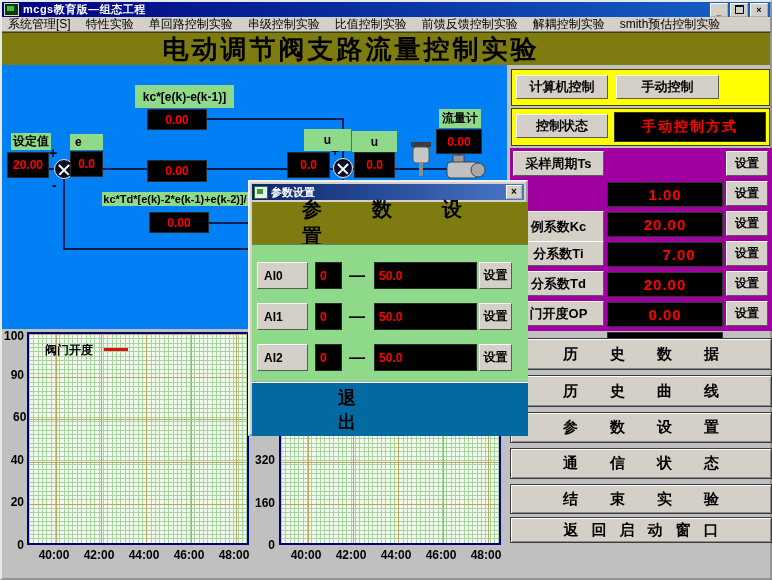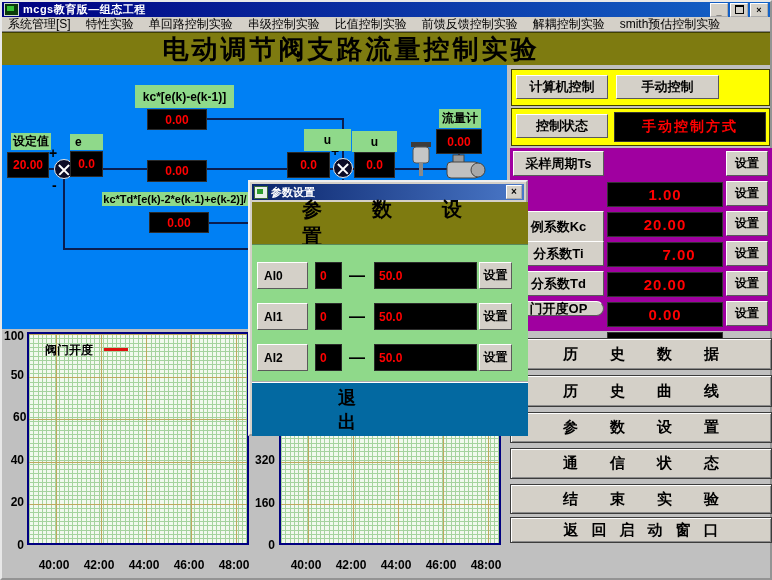--- a/index.html
+++ b/index.html
@@ -67,21 +67,21 @@
 
   
   .plot{background:#f3f9ee;border:2px solid #000080;
     background-image:
       repeating-linear-gradient(to bottom,#bfa85e 0 1px,transparent 1px 42.6px),
       repeating-linear-gradient(to right,#bfa85e 0 1px,transparent 1px 45px),
       repeating-linear-gradient(to bottom,#a6d39e 0 1px,transparent 1px 4.35px),
       repeating-linear-gradient(to right,#a6d39e 0 1px,transparent 1px 4.35px);
     background-position:0 0,27px 0,0 0,0 0;}
   .tick{color:#000;font-weight:bold;font-size:12px;text-align:right;}
-  .xtick{color:#000;font-weight:bold;font-size:12px;text-align:center;width:40px;margin-top:10px;}
+  .xtick{color:#000;font-weight:bold;font-size:12px;text-align:center;width:40px;}
   .legend-line{height:3px;background:#e01010;z-index:2;}
   .legend-txt{color:#000;font-weight:bold;font-size:12px;z-index:2;}
 
   
   #dialog{left:246px;top:178px;width:280px;height:256px;background:#d4d0c8;
     border:2px outset #efefef;z-index:10;}
   #dlg-titlebar{left:2px;top:2px;width:272px;height:16px;
     background:linear-gradient(90deg,#0a246a,#4a78c8);display:flex;align-items:center;padding:0 2px;}
   #dlg-titlebar .dlogo{width:12px;height:11px;background:#e8f0e8;border:1px solid #3a6a3a;margin-right:3px;position:relative;}
   #dlg-titlebar .dlogo::after{content:"";position:absolute;left:2px;top:2px;width:6px;height:5px;background:#2e9e2e;}
@@ -209,21 +209,21 @@
   <div class="abs gbtn" style="left:724px;top:209px;width:42px;height:25px;font-size:12px;">设置</div>
 
   <div class="abs gbtn" style="left:511px;top:239px;width:91px;height:25px;">分系数Ti</div>
   <div class="abs blackdisp pval" style="left:605px;top:239px;width:116px;height:25px;">20.00</div>
   <div class="abs gbtn" style="left:724px;top:239px;width:42px;height:25px;font-size:12px;">设置</div>
 
   <div class="abs gbtn" style="left:511px;top:269px;width:91px;height:25px;">分系数Td</div>
   <div class="abs blackdisp pval" style="left:605px;top:269px;width:116px;height:25px;">0.00</div>
   <div class="abs gbtn" style="left:724px;top:269px;width:42px;height:25px;font-size:12px;">设置</div>
 
-  <div class="abs gbtn" style="left:511px;top:299px;width:91px;height:15px;border-radius:10px;">门开度OP</div>
+  <div class="abs gbtn" style="left:511px;top:299px;width:91px;height:25px;">门开度OP</div>
   <div class="abs blackdisp pval" style="left:605px;top:299px;width:116px;height:25px;">0.00</div>
   <div class="abs gbtn" style="left:724px;top:299px;width:42px;height:25px;font-size:12px;">设置</div>
 
   <div class="abs navbtn" style="left:508px;top:336px;width:262px;height:32px;">
       <span class="t4">历史数据</span>
     </div>
   <div class="abs navbtn" style="left:508px;top:373px;width:262px;height:32px;">
       <span class="t4">历史曲线</span>
     </div>
   <div class="abs navbtn" style="left:508px;top:410px;width:262px;height:31px;">
@@ -233,21 +233,21 @@
       <span class="t4">通信状态</span>
     </div>
   <div class="abs navbtn" style="left:508px;top:482px;width:262px;height:30px;">
       <span class="t4">结束实验</span>
     </div>
   <div class="abs navbtn" style="left:508px;top:515px;width:262px;height:26px;">
       <span class="t6">返回启动窗口</span>
     </div>
 
   <div class="abs tick" style="left:1px;top:327px;width:21px;">100</div>
-  <div class="abs tick" style="left:1px;top:366px;width:21px;">50</div>
+  <div class="abs tick" style="left:1px;top:366px;width:21px;">90</div>
   <div class="abs tick" style="left:1px;top:408px;width:21px;padding-left:10px;">60</div>
   <div class="abs tick" style="left:1px;top:451px;width:21px;">40</div>
   <div class="abs tick" style="left:1px;top:493px;width:21px;">20</div>
   <div class="abs tick" style="left:1px;top:536px;width:21px;">0</div>
   <div class="abs plot" style="left:25px;top:330px;width:222px;height:213px;"></div>
   <div class="abs legend-txt" style="left:43px;top:340px;">阀门开度</div>
   <div class="abs legend-line" style="left:102px;top:346px;width:24px;"></div>
   <div class="abs xtick" style="left:32px;top:546px;">40:00</div>
   <div class="abs xtick" style="left:77px;top:546px;">42:00</div>
   <div class="abs xtick" style="left:122px;top:546px;">44:00</div>

